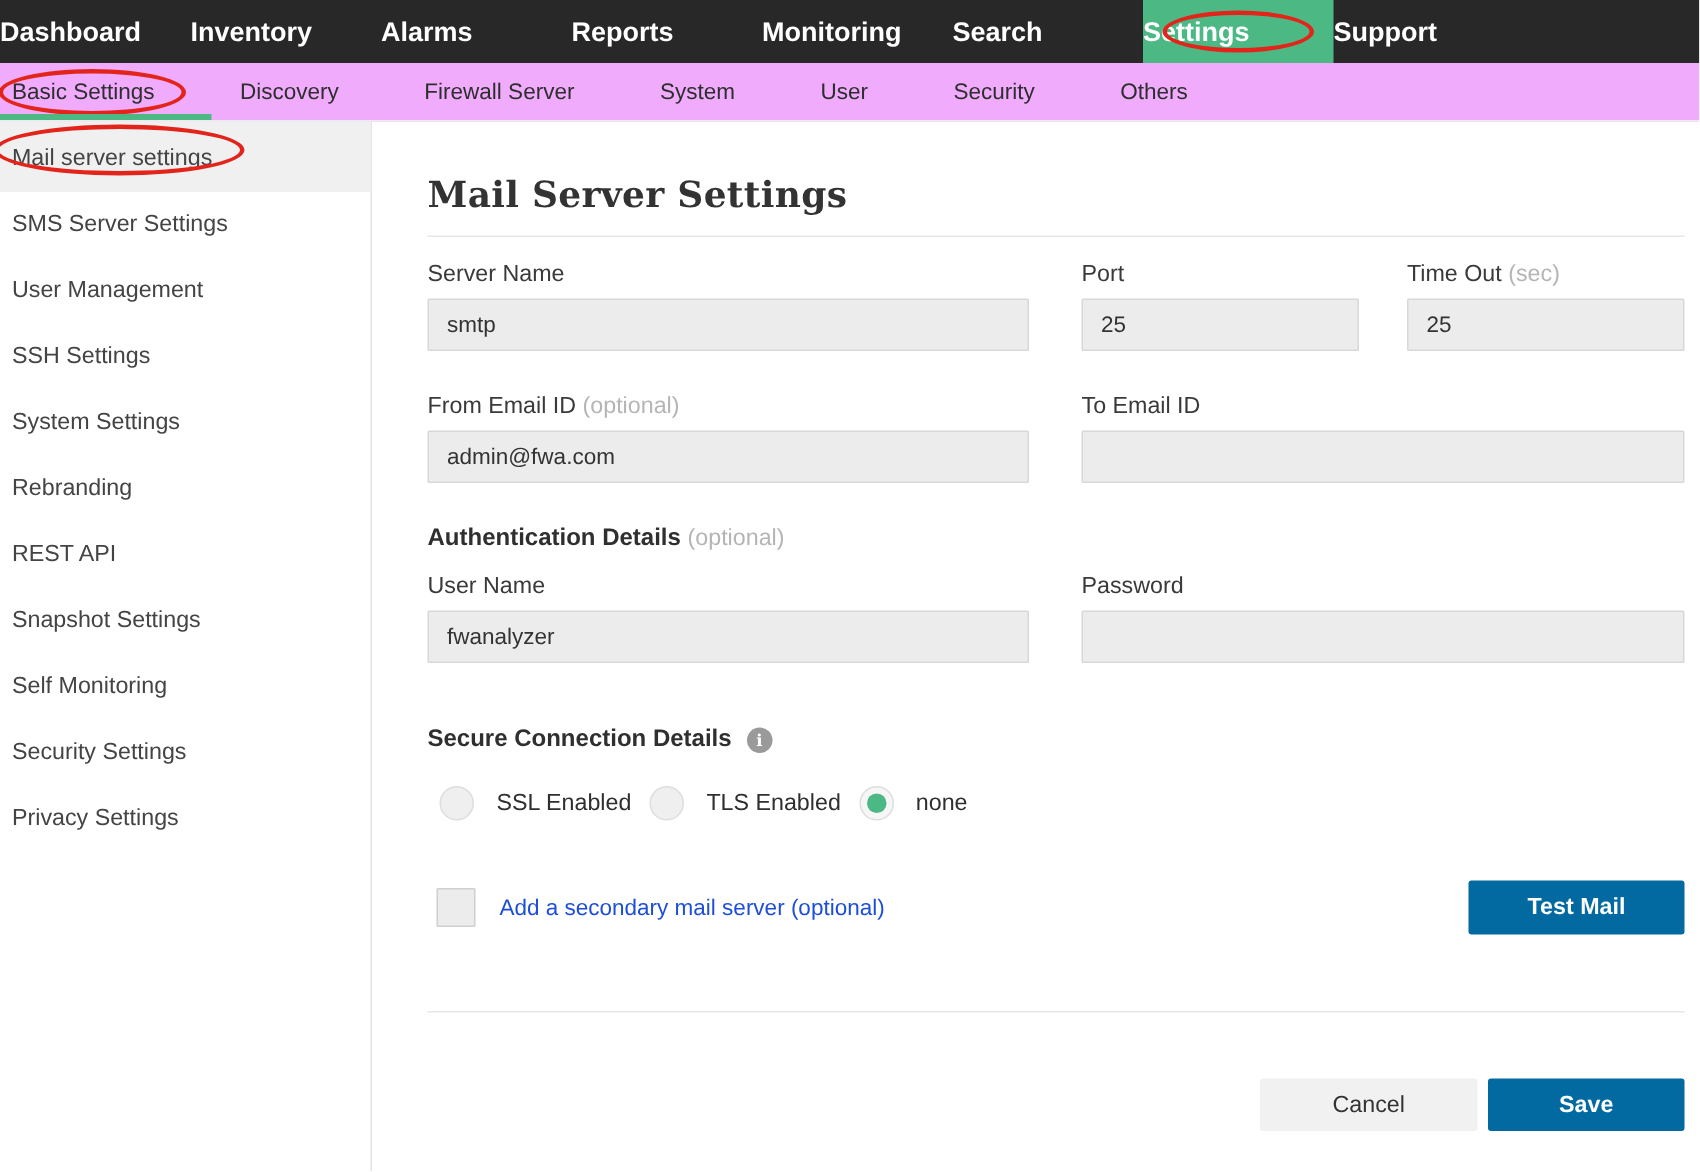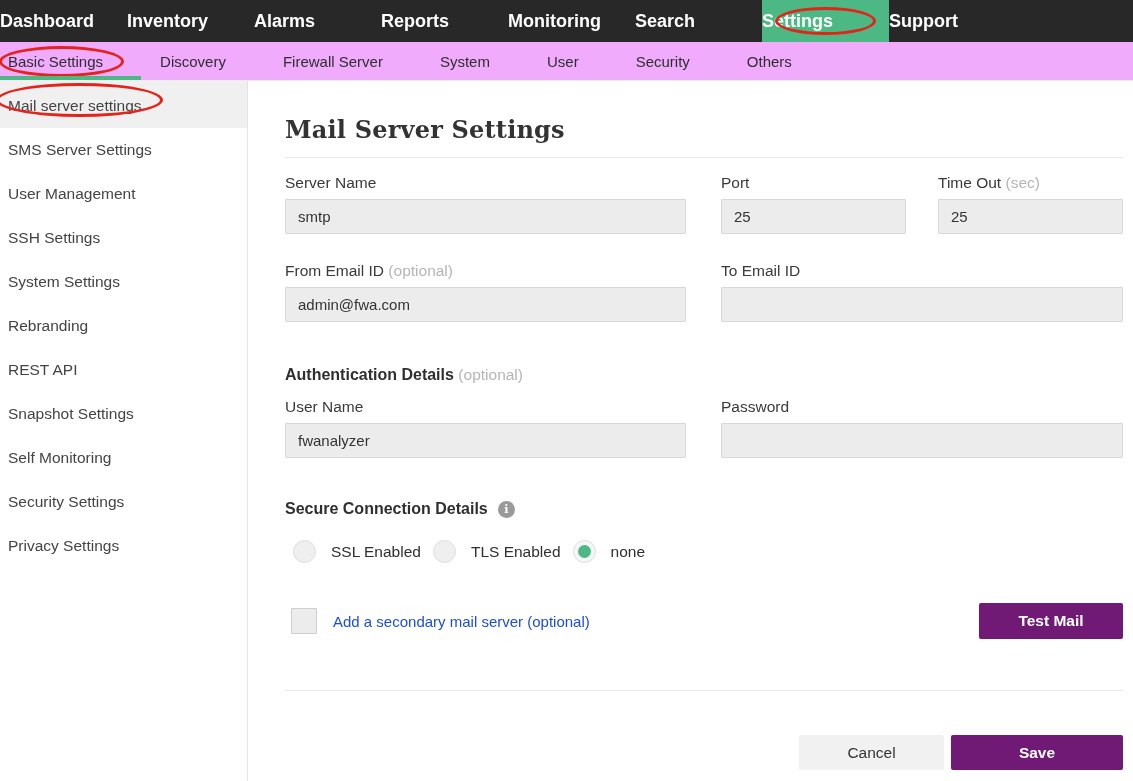--- a/index.html
+++ b/index.html
@@ -45,21 +45,21 @@
   .col-right { width:402px; }
   .col-split { width:402px; display:flex; column-gap:32px; }
   .col-split .field { flex:1; }
 
   .field-label { font-size:15.5px; color:#3a3a3a; margin-bottom:7px; }
   .muted { color:#b5b5b5; }
   .text-input { width:100%; height:35px; background:#ececec; border:1px solid #d8d8d8;
                 font-family:"Liberation Sans", sans-serif; font-size:15px; color:#333;
                 padding:0 12px; border-radius:1px; outline:none; }
 
-  .section-header { margin-top:44px; font-size:16px; font-weight:700; color:#2f2f2f; }
+  .section-header { margin-top:28px; font-size:16px; font-weight:700; color:#2f2f2f; }
   .secure-header { margin-top:42px; display:flex; align-items:center; column-gap:10px; }
   .info-icon { width:17px; height:17px; border-radius:50%; background:#9a9a9a; color:#fff;
                font-size:11px; font-weight:700; display:flex; align-items:center; justify-content:center;
                font-family:"DejaVu Serif", serif; cursor:pointer; }
 
   .radio-row { margin-top:22px; display:flex; align-items:center; padding-left:8px; }
   .radio-option { display:flex; align-items:center; margin-right:12px; cursor:pointer; }
   .radio-circle { width:23px; height:23px; border-radius:50%; background:#efefef;
                   border:1px solid #dedede; margin-right:15px; display:flex; align-items:center; justify-content:center; }
   .radio-circle.checked { background:#f6f6f6; }
@@ -67,27 +67,27 @@
   .radio-label { font-size:15.5px; color:#2f2f2f; }
 
   .secondary-row { margin-top:40px; display:flex; align-items:center; }
   .checkbox { width:26px; height:26px; background:#ececec; border:1px solid #cfcfcf;
               margin-left:6px; cursor:pointer; border-radius:1px; }
   .checkbox-label { margin-left:16px; font-size:15px; color:#1d4ed8; }
   .spacer { flex:1; }
 
   .btn { display:flex; align-items:center; justify-content:center; font-size:15.5px;
          cursor:pointer; border-radius:2px; user-select:none; }
-  .btn-green { background:#701a75; color:#fff; font-weight:700; }
+  .btn-green { background:#0369a1; color:#fff; font-weight:700; }
   .btn-test { width:144px; height:36px; }
 
   .bottom-rule { border:none; border-top:1px solid #e7e7e7; margin-top:51px; }
   .actions { margin-top:44px; display:flex; justify-content:flex-end; column-gap:7px; }
   .btn-cancel { width:145px; height:35px; background:#f1f1f1; color:#333; }
-  .btn-save { width:172px; height:35px; }
+  .btn-save { width:131px; height:35px; }
 </style>
 </head>
 <body>
 
 <div class="screen">
 
   <header class="topnav">
     <div class="topnav-item">
         <span>Dashboard</span>
       </div>

